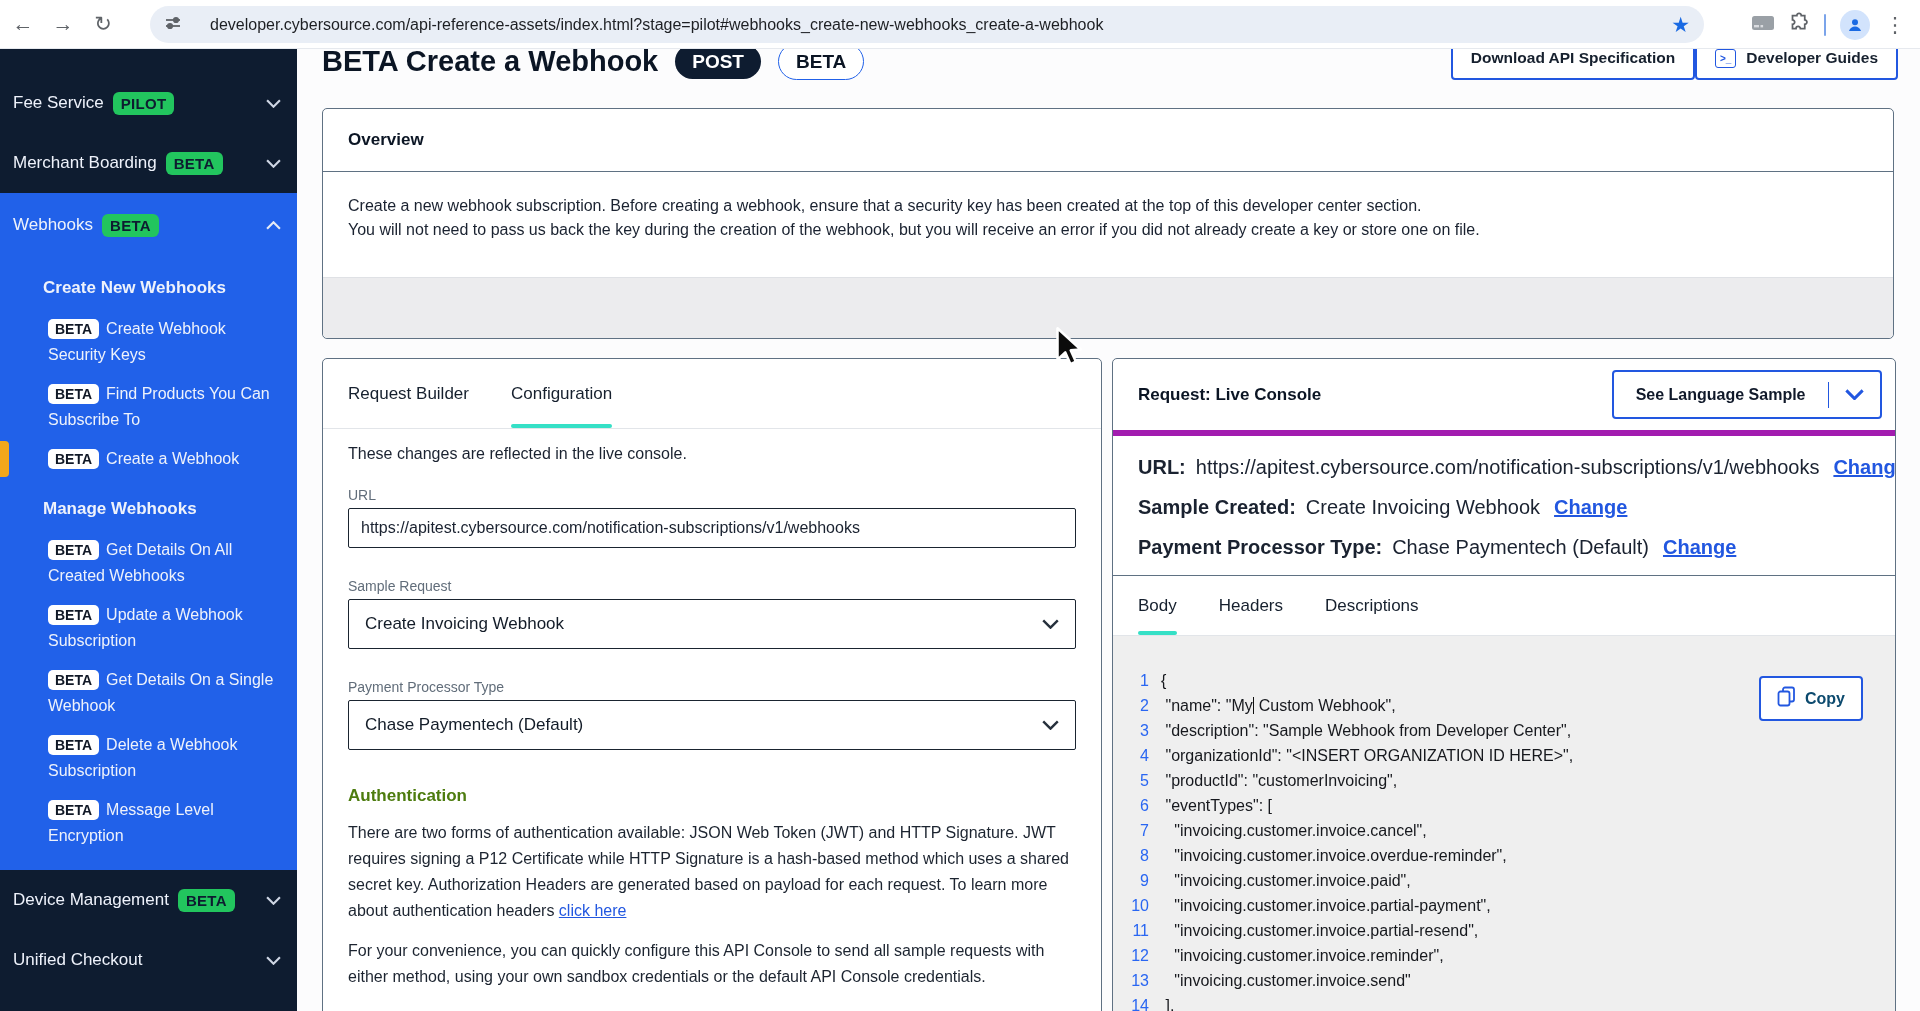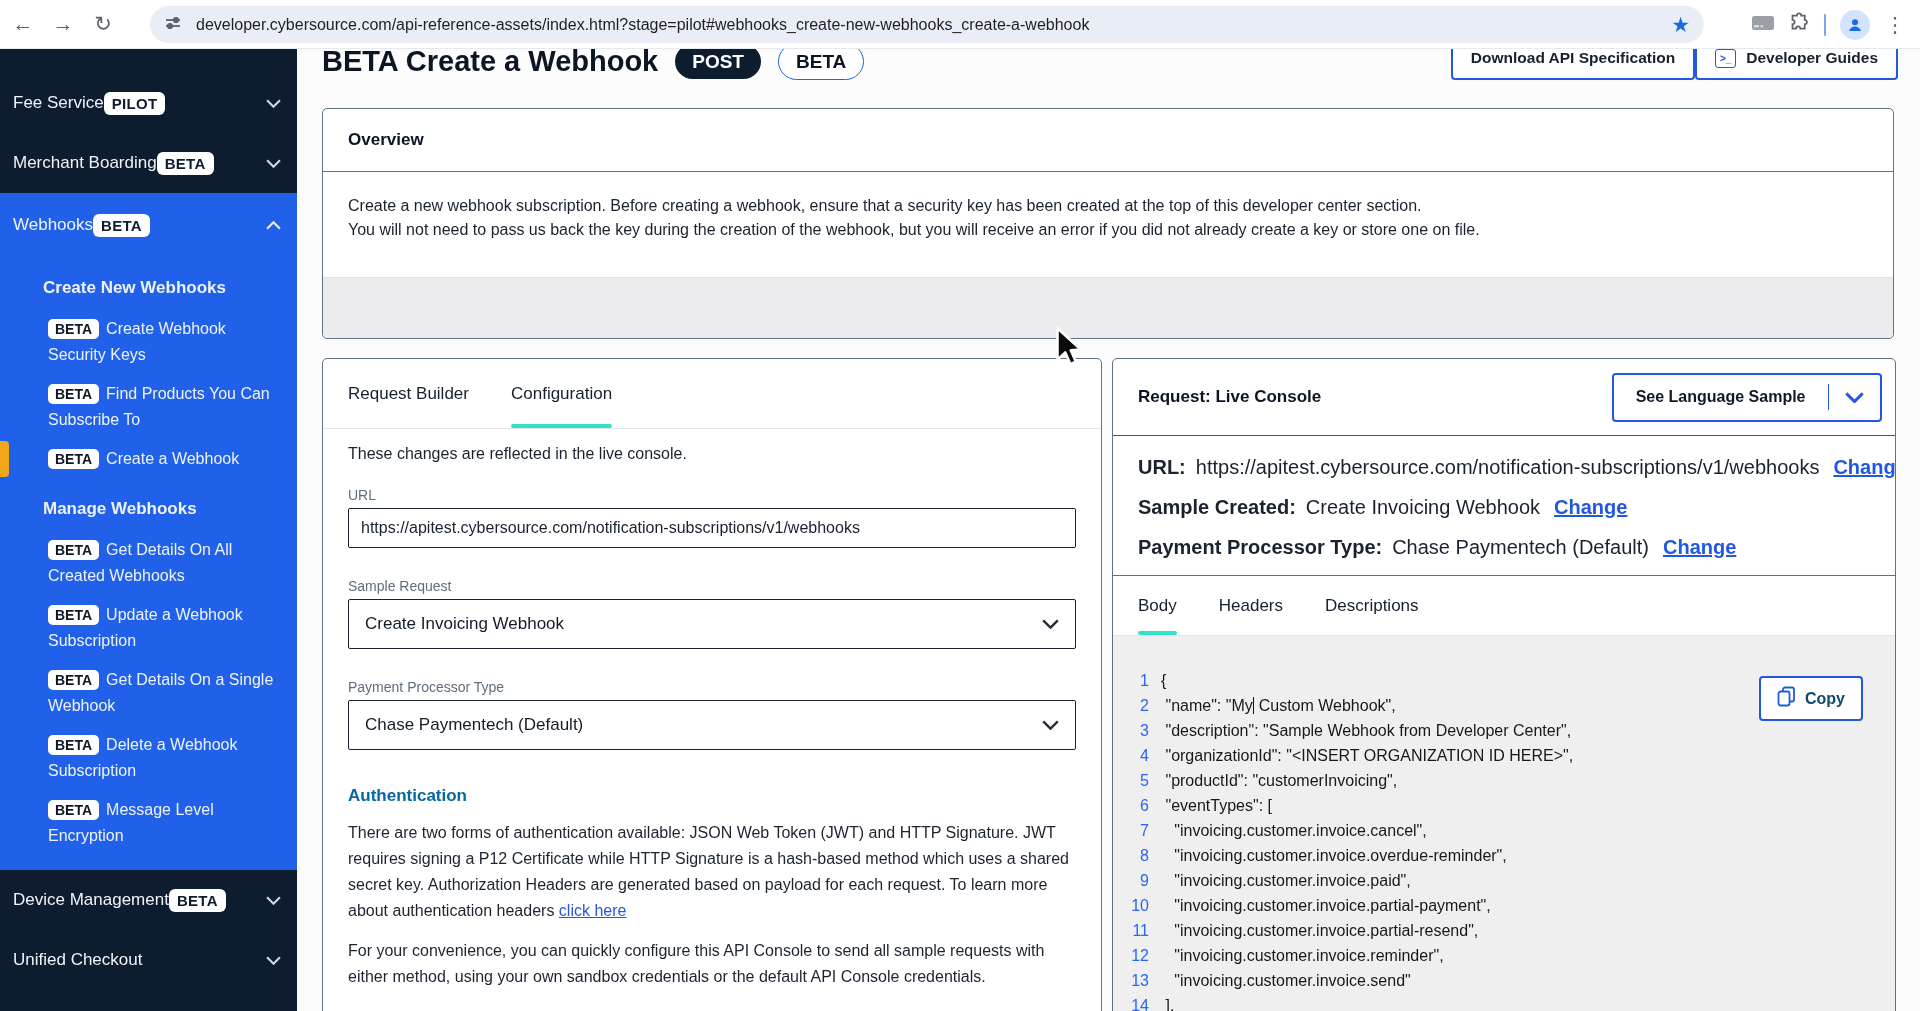--- a/index.html
+++ b/index.html
@@ -6,35 +6,35 @@
   html,body { width:1920px; height:1011px; overflow:hidden; background:#fff;
     font-family:"Liberation Sans", sans-serif; -webkit-font-smoothing:antialiased; }
 
   
   .chrome { position:absolute; top:0; left:0; width:1920px; height:49px; background:#fff;
     border-bottom:1px solid #e6e9ee; z-index:50; display:flex; align-items:center; }
   .nav-ico { width:34px; height:34px; display:flex; align-items:center; justify-content:center;
     color:#5f6368; font-size:21px; margin-left:6px; border-radius:50%; flex:0 0 auto; }
   .url-pill { position:absolute; left:150px; top:6px; width:1554px; height:37px; background:#e9eef6;
     border-radius:19px; display:flex; align-items:center; padding:0 14px; }
-  .url-text { font-size:16px; color:#1d1f23; margin-left:14px; white-space:nowrap; overflow:hidden; flex:1; }
+  .url-text { font-size:16px; color:#1d1f23; margin-left:28px; white-space:nowrap; overflow:hidden; flex:1; }
   .star { color:#1a6ae3; font-size:21px; margin-left:8px; }
   .chrome-right { position:absolute; right:8px; top:0; height:49px; display:flex; align-items:center; gap:14px; }
   .vsep { width:2px; height:22px; background:#7ba4ea; border-radius:1px; }
   .avatar-w { width:30px; height:30px; border-radius:50%; background:#d2e3fc; display:flex; align-items:center; justify-content:center; }
 
   
   .sidebar { position:absolute; top:49px; left:0; width:297px; bottom:0; background:#0e1c30; color:#eef2fb; overflow:hidden; }
   .main { position:absolute; top:49px; left:297px; right:0; bottom:0; background:#fcfcfd; overflow:hidden; }
 
   
   .side-item { display:flex; align-items:center; height:60px; padding:0 16px 0 13px; font-size:17px; cursor:pointer; }
   .side-item .chev { margin-left:auto; }
-  .chip { background:#ffffff; color:#0e1c30; font-weight:700; font-size:15px; padding:3px 8px;
-    border-radius:6px; margin-left:0; letter-spacing:.3px; }
+  .chip { background:#22c55e; color:#0e1c30; font-weight:700; font-size:15px; padding:3px 8px;
+    border-radius:6px; margin-left:9px; letter-spacing:.3px; }
   .chev svg { display:block; }
   #sidebar-top { padding-top:24px; }
   .wh { background:#2161e9; padding-bottom:14px; }
   .wh-head { height:64px; }
   .wh-title { padding:10px 10px 10px 43px; font-weight:700; font-size:17px; line-height:25px; margin-top:8px; }
   .wh-item { position:relative; padding:6px 14px 6px 48px; font-size:16px; line-height:25px; margin-bottom:2px; cursor:pointer; }
   .wh-item .chip-s { background:#fff; color:#101826; font-weight:700; font-size:14px; padding:2px 7px;
     border-radius:5px; margin-right:7px; }
   .sel-bar { position:absolute; left:0; top:50%; transform:translateY(-50%); width:9px; height:36px;
     background:#f2a71b; border-radius:0 4px 4px 0; }
@@ -74,26 +74,26 @@
   
   .builder-content { padding:16px 25px 0 25px; }
   .note { font-size:16px; color:#1a2230; }
   .f-label { font-size:14px; color:#616d7a; margin:24px 0 5px; }
   .f-input { width:100%; height:40px; border:1px solid #1a2430; border-radius:2px; padding:0 12px;
     font-size:16px; color:#1a2230; font-family:"Liberation Sans",sans-serif; background:#fff; }
   .f-select { width:100%; height:50px; border:1px solid #1a2430; border-radius:2px; padding:0 16px;
     display:flex; align-items:center; font-size:17px; color:#131c28; cursor:pointer; background:#fff; }
   .f-select .chev { margin-left:auto; color:#26303c; }
   .sp30 { margin-top:30px; }
-  .auth-h { margin-top:36px; font-size:17px; font-weight:700; color:#0369a1; }
+  .auth-h { margin-top:36px; font-size:17px; font-weight:700; color:#4d7c0f; }
   .para { margin-top:14px; font-size:16px; line-height:26px; color:#1c2430; }
   .link { color:#2257e0; text-decoration:underline; cursor:pointer; }
 
   
-  .console-head { height:77px; display:flex; align-items:center; padding:0 13px 0 25px; border-bottom:1px solid #a21caf; }
+  .console-head { height:77px; display:flex; align-items:center; padding:0 13px 0 25px; border-bottom:6px solid #a21caf; }
   .console-title { font-size:17px; font-weight:700; color:#0b1524; }
   .lang-btn { margin-left:auto; display:flex; align-items:center; height:49px; background:#fff;
     border:2px solid #2257e0; border-radius:4px; padding:0 16px 0 22px; cursor:pointer; }
   .lang-btn .lbl { font-size:16px; color:#10192a; font-weight:600; }
   .lang-btn .div { width:1.5px; height:26px; background:#2257e0; margin:0 16px 0 22px; }
   .lang-btn .chev { color:#2257e0; }
   .console-rows { padding:20px 25px 0 25px; border-bottom:1px solid #5f7183; height:140px; }
   .c-row { display:flex; align-items:baseline; margin-bottom:17px; font-size:20px; color:#1a2230; white-space:nowrap; }
   .c-row .lab { font-weight:700; margin-right:10px; }
   .c-row .link { margin-left:14px; font-weight:600; }

